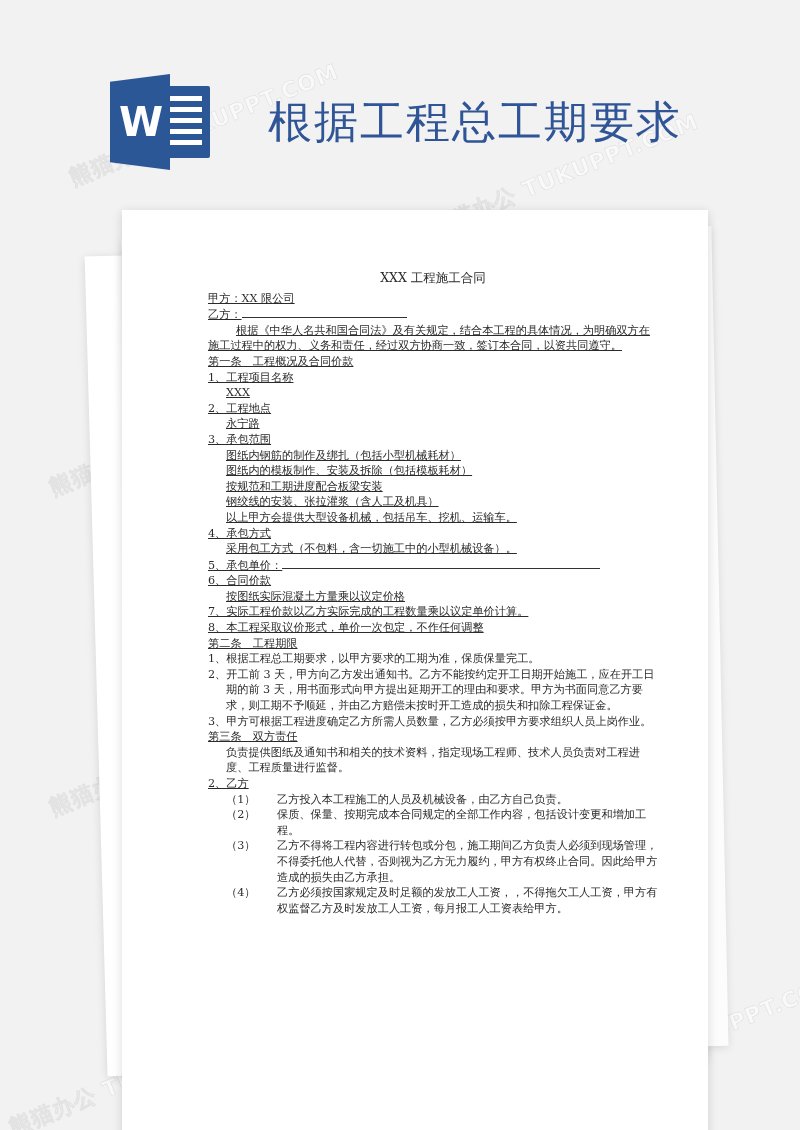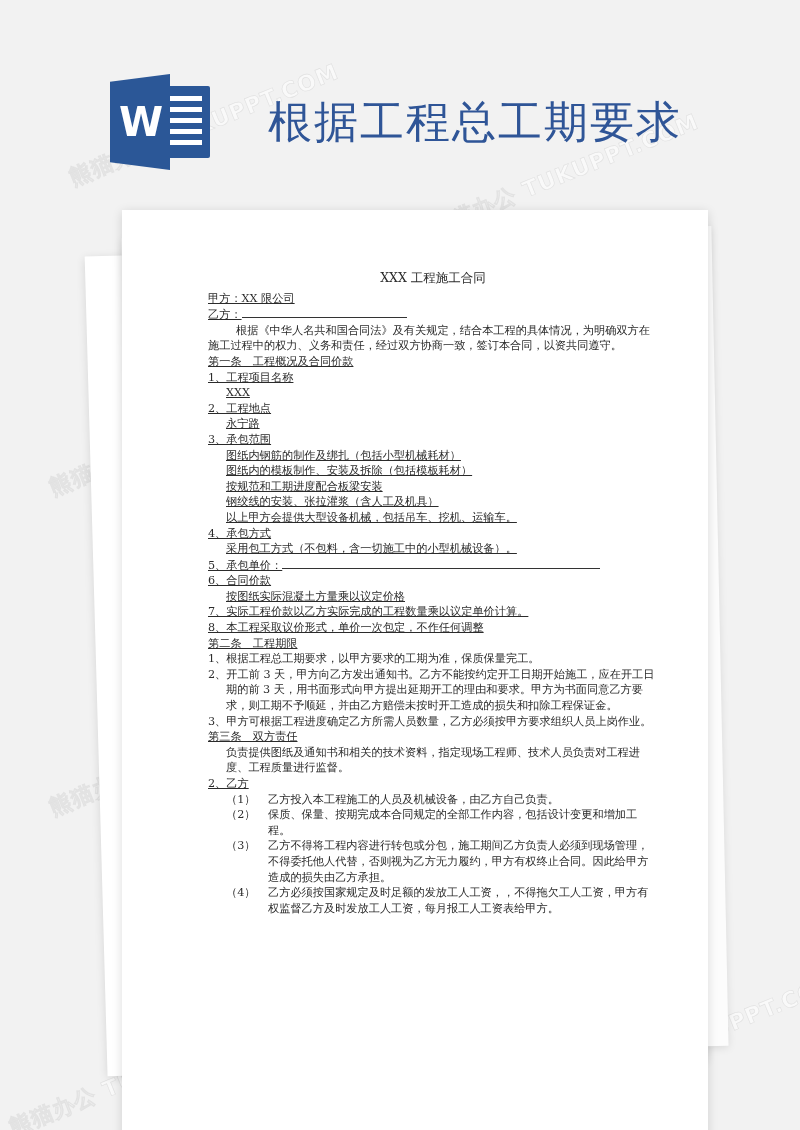--- a/index.html
+++ b/index.html
@@ -110,21 +110,21 @@
       line-height: 15.6px;
       color: #2b2b2b;
     }
     .doc-title {
       text-align: center;
       font-size: 12.5px;
       margin-bottom: 5px;
     }
     .line { white-space: nowrap; text-decoration: underline; }
     .indent1 { padding-left: 18px; }
-    .para-indent { text-indent: 28px; white-space: normal; }
+    .para-indent { text-indent: 28px; white-space: normal; text-decoration: underline; }
     .hang {
       padding-left: 18px;
       text-indent: -18px;
       white-space: normal;
     }
     .hang-body {
       padding-left: 18px;
       white-space: normal;
     }
     .blank {
@@ -137,20 +137,21 @@
       display: flex;
       padding-left: 18px;
     }
     .sub-item .num {
       width: 42px;
       flex: none;
       text-align: left;
     }
     .sub-item .txt {
       flex: 1;
+      margin-left: 9px;
     }
     
     .watermark {
       position: absolute;
       font-family: "DejaVu Sans", "Liberation Sans", sans-serif;
       font-size: 22px;
       font-weight: bold;
       color: rgba(255,255,255,0.55);
       -webkit-text-stroke: 0.6px rgba(200,200,200,0.45);
       transform: rotate(-22deg);

